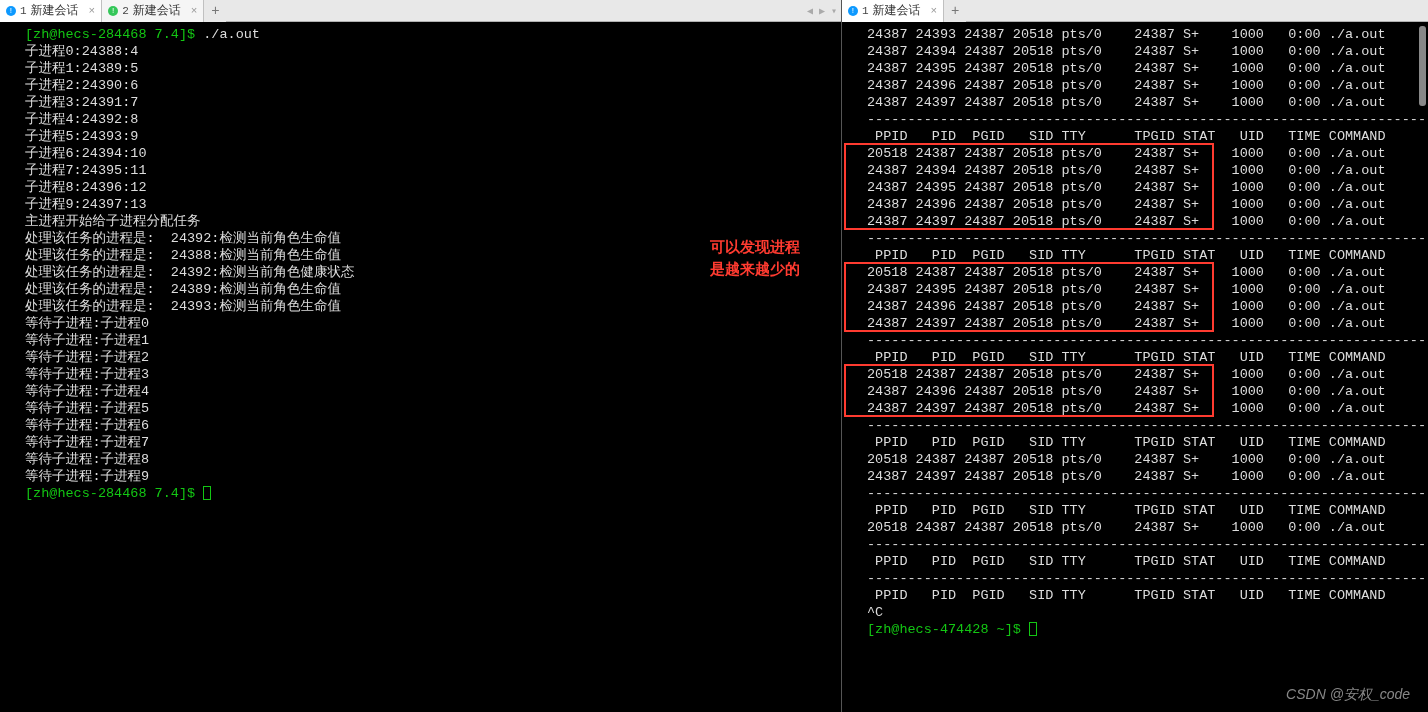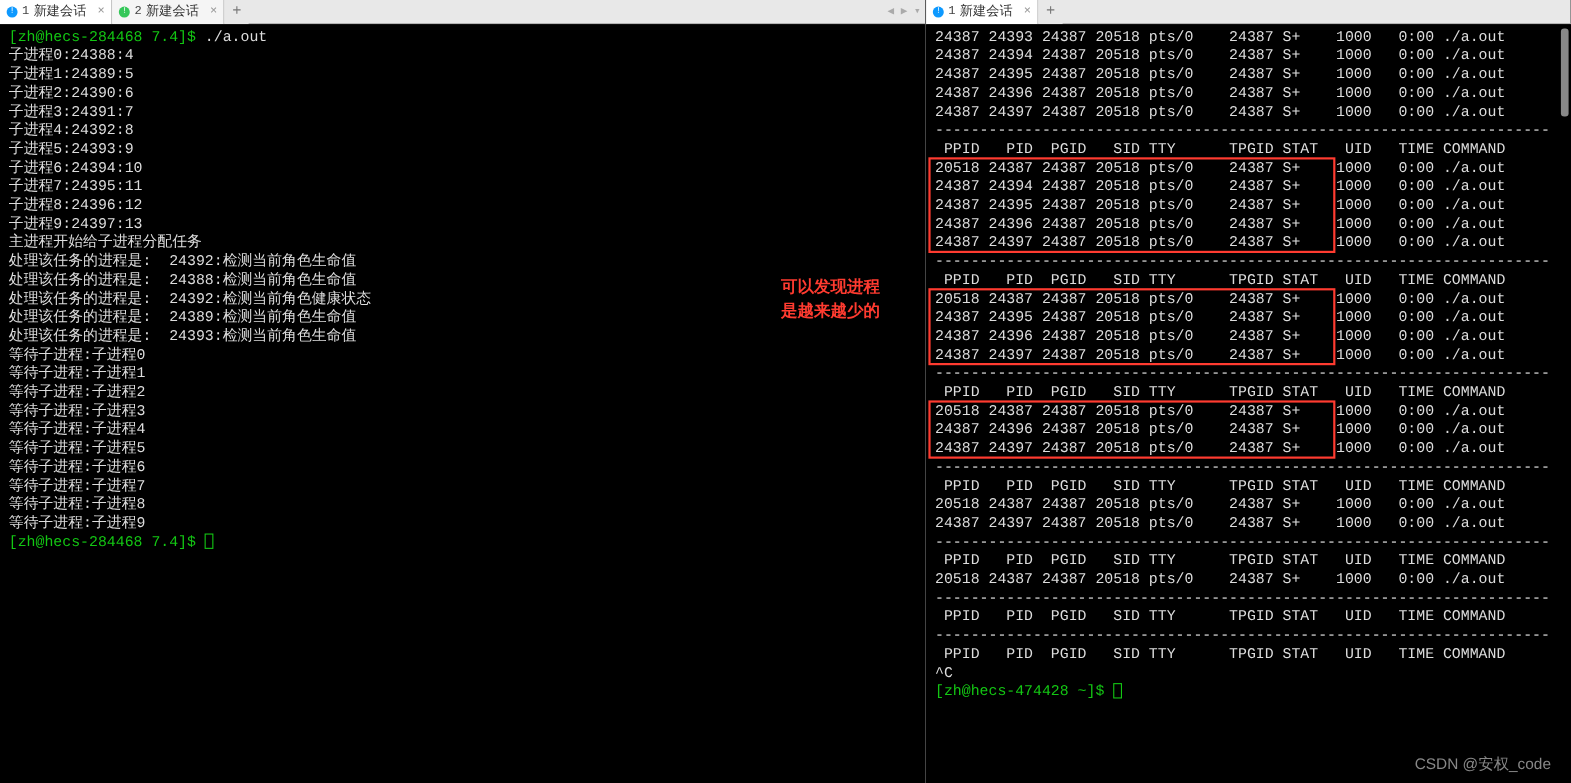--- a/index.html
+++ b/index.html
@@ -46,21 +46,21 @@
   .tab .dot.blue  { background: #0d99ff; color:#fff; font-size:8px; line-height:10px; text-align:center; }
   .tab .dot.green { background: #34c759; color:#fff; font-size:8px; line-height:10px; text-align:center; }
   .tab .num { font-size:11px; color:#444; }
   .tab .close { color:#999; margin-left:6px; font-size:11px; }
   .tab.plus { width:22px; justify-content:center; font-size:14px; color:#777; background:#e8e8e8; border-right:none; }
   .nav-arrows { position:absolute; right:4px; top:0; height:22px; display:flex; align-items:center; gap:2px; color:#aaa; font-size:10px; }
   .term {
     flex: 1;
     background: #000;
     color: #ddd;
-    padding: 4px 8px;
+    padding: 4px 25px;
     white-space: pre;
     line-height: 17px;
     font-size: 13.5px;
     letter-spacing: 0;
     overflow: hidden;
     position: relative;
     font-family: "Consolas", "Courier New", monospace;
   }
   .prompt-host { color: #13c613; }
   .cursor { display:inline-block; width:8px; height:14px; border:1px solid #13c613; vertical-align:middle; }
@@ -71,20 +71,21 @@
     font-size:15px;
     line-height:22px;
     text-align:left;
     font-family: "Microsoft YaHei", sans-serif;
   }
   .redbox { border:2px solid #ff3b30; position:absolute; pointer-events:none; }
   .watermark {
     position:absolute; right:18px; bottom:8px; color:#aaa;
     font-size:14px; font-family:"Microsoft YaHei",sans-serif;
     opacity:0.8;
+    font-style:italic;
   }
   .scrollbar {
     position:absolute; right:2px; top:26px; width:7px; height:80px;
     background:#888; border-radius:3px;
   }
 </style>
 </head>
 <body>
 
 <div class="pane left">
@@ -128,21 +129,21 @@
 等待子进程:子进程2
 等待子进程:子进程3
 等待子进程:子进程4
 等待子进程:子进程5
 等待子进程:子进程6
 等待子进程:子进程7
 等待子进程:子进程8
 等待子进程:子进程9
 <span class="prompt-host">[zh@hecs-284468 7.4]$ </span><span class="cursor"></span>
     
-  <div class="annot" style="left:710px; top:228px;"><span>可以发现进程</span>
+  <div class="annot" style="left:710px; top:214px;"><span>可以发现进程</span>
 <span>是越来越少的</span></div></div>
 </div>
 
 <div class="pane right">
   <div class="tabbar">
     <div id="right-tabs" style="display: flex;">
         <div class="tab active">
           <span class="dot blue">!</span>
           <span class="num">1</span>
           <span>新建会话</span>

